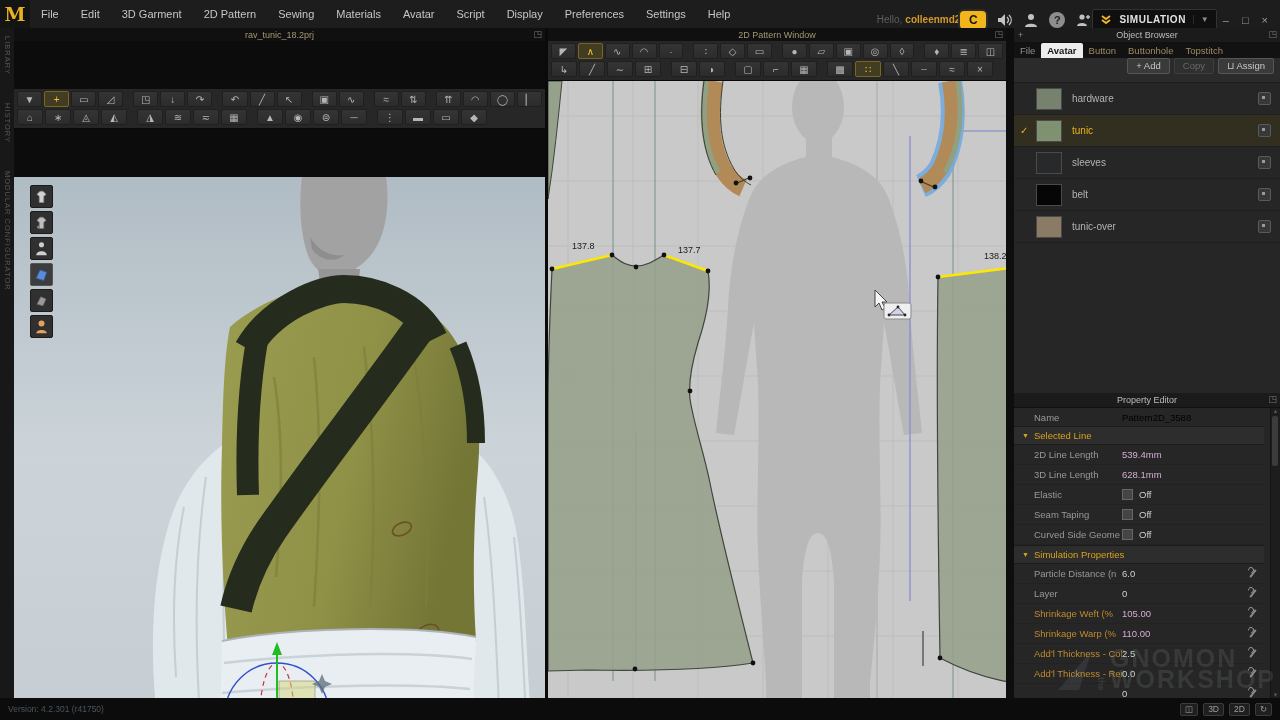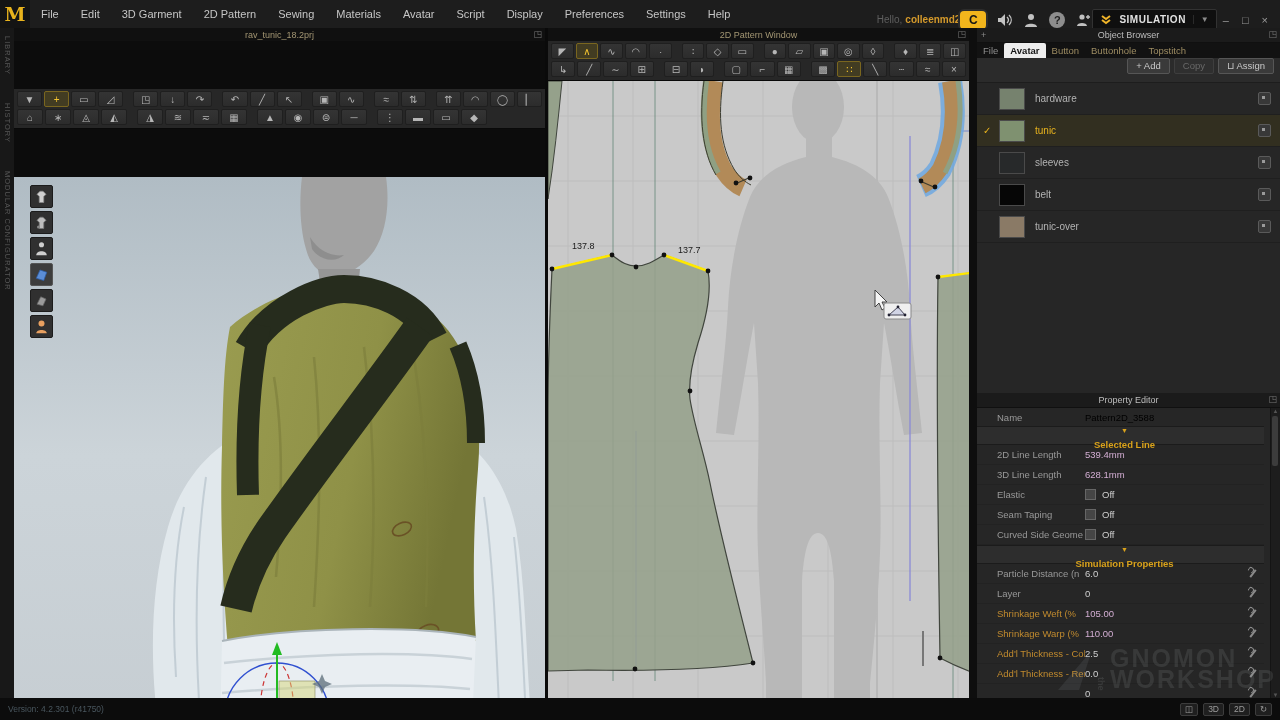--- a/index.html
+++ b/index.html
@@ -25,21 +25,21 @@
   #sim-select .caret{color:#8a8a8a;font-size:8px;border-left:1px solid #2a2a2a;padding-left:7px;}
   #win-controls{display:flex;gap:13px;margin-left:6px;padding-right:4px;}
   #win-controls span{color:#9b9b9b;font-size:11px;line-height:28px;}
   
   #main{position:absolute;top:28px;left:0;right:0;bottom:22px;display:flex;background:#0c0c0c;}
   #left-rail{width:14px;background:#181818;display:flex;flex-direction:column;gap:28px;padding-top:8px;align-items:center;}
   .rail-label{writing-mode:vertical-rl;font-size:7.5px;color:#565656;letter-spacing:1px;white-space:nowrap;}
   .win{display:flex;flex-direction:column;}
   #view3d{width:531px;gap:48px;}
   .vdiv{width:3px;background:#0a0a0a;}
-  #view2d{width:421px;}
+  #view2d{width:458px;}
   #gap-strip{width:8px;background:#0e0e0e;}
   .win-tab{height:13px;background:#101010;display:flex;align-items:center;justify-content:center;position:relative;}
   .wt-title{font-size:9px;color:#a39673;}
   .popout{position:absolute;right:3px;top:0;color:#787878;font-size:9px;line-height:13px;}
   .toolbar{height:38px;background:#272727;border-bottom:1px solid #090909;padding:1px 2px 0 2px;}
   .tb-row{height:18px;display:flex;align-items:center;}
   .tb-btn{width:26px;height:16px;display:flex;align-items:center;justify-content:center;font-size:10px;
           color:#b6b6b6;border-radius:2px;margin:0 1px;background:linear-gradient(#343434,#2c2c2c);
           border:1px solid #1f1f1f;box-sizing:border-box;}
   .tb-btn.active{background:#423c22;color:#f4c430;border-color:#7a661f;}
@@ -73,21 +73,21 @@
   .fab-row.sel .fab-name{color:#e8b31d;}
   .fab-badge{width:11px;height:11px;border:1px solid #5a5a5a;border-radius:2px;margin-right:9px;
              background:#383838;position:relative;}
   .fab-badge::after{content:"";position:absolute;left:3px;top:3px;width:3px;height:3px;background:#9a9a9a;}
   #ob-filler{flex:1;background:#262626;}
   
   #pe-body{flex:none;height:290px;position:relative;background:#262626;padding-right:16px;overflow:hidden;}
   .pe-name-row{height:18px;display:flex;align-items:center;padding-left:20px;font-size:9.5px;}
   .pe-name-row .lab{width:88px;color:#9a9a9a;}
   .pe-sec{height:17px;display:flex;align-items:center;gap:5px;padding-left:8px;color:#d9a21b;
-          font-size:9.5px;font-weight:bold;background:#2d2d2d;border-top:1px solid #1b1b1b;border-bottom:1px solid #1b1b1b;flex-direction:column;}
+          font-size:9.5px;font-weight:normal;background:#2d2d2d;border-top:1px solid #1b1b1b;border-bottom:1px solid #1b1b1b;}
   .pe-sec .tri{font-size:7px;}
   .prow{height:19px;display:flex;align-items:center;padding-left:20px;font-size:9.5px;border-bottom:1px solid #222;}
   .prow .lab{width:88px;color:#989898;white-space:nowrap;overflow:hidden;flex:none;}
   .prow .lab.hl{color:#c08a2e;}
   .prow .val{color:#cfcfcf;}
   .prow .val.pink{color:#d3aed3;}
   .cb{width:9px;height:9px;background:#454545;border:1px solid #666;display:inline-block;margin-right:6px;flex:none;}
   .wrench{width:11px;height:11px;position:relative;margin-left:auto;margin-right:6px;flex:none;}
   .wrench::before{content:"";position:absolute;left:5px;top:1px;width:2px;height:9px;background:#8a8a8a;transform:rotate(38deg);}
   .wrench::after{content:"";position:absolute;left:1px;top:-1px;width:4px;height:4px;border:1.5px solid #8a8a8a;

